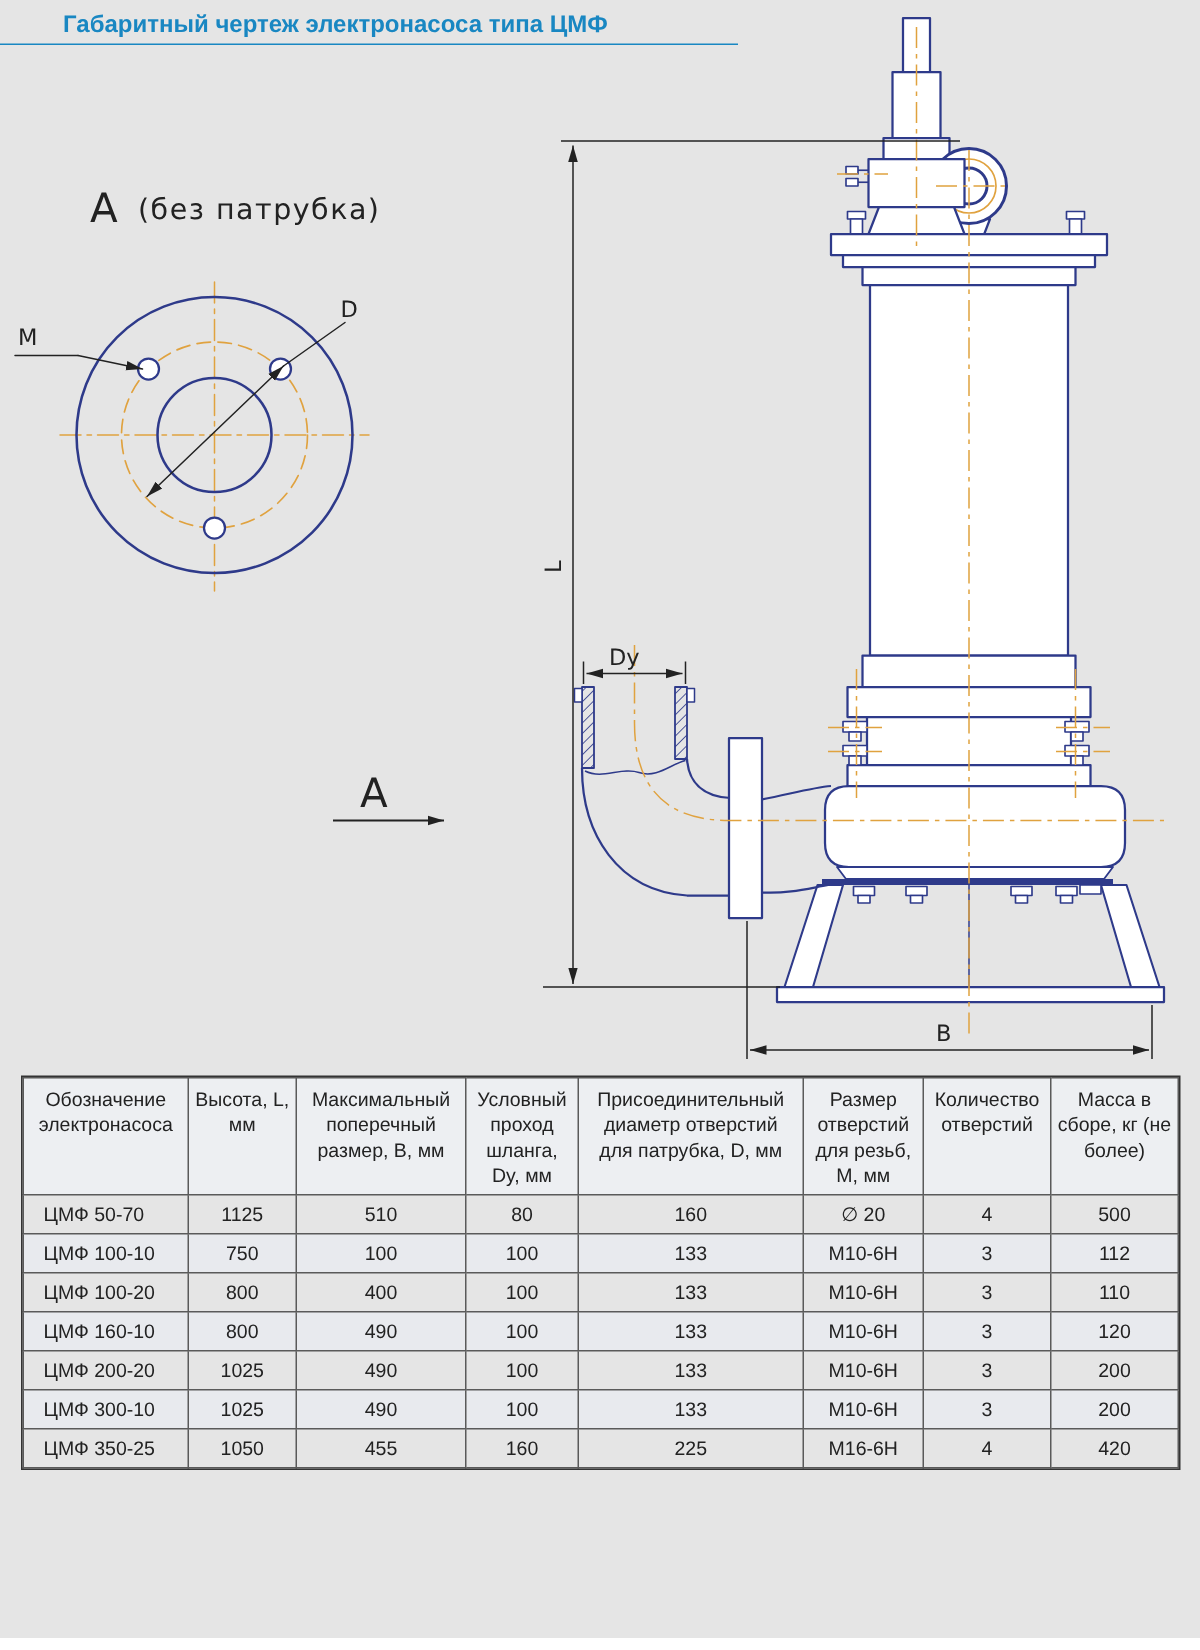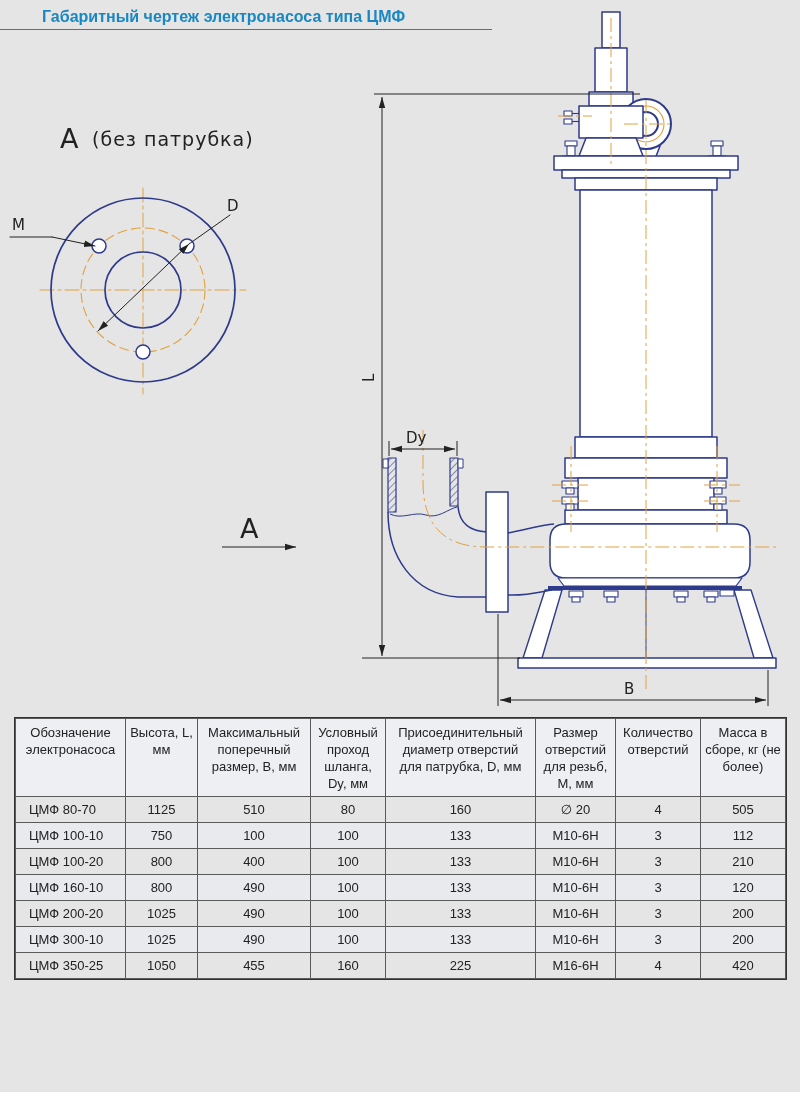--- a/index.html
+++ b/index.html
@@ -212,48 +212,48 @@
           <th>Максимальный поперечный размер, В, мм</th>
           <th>Условный проход шланга, Dy, мм</th>
           <th>Присоединительный диаметр отверстий для патрубка, D, мм</th>
           <th>Размер отверстий для резьб, М, мм</th>
           <th>Количество отверстий</th>
           <th>Масса в сборе, кг (не более)</th>
         </tr>
       </thead>
     <tbody id="spec-body">
         <tr>
-          <td>ЦМФ 80-70</td>
+          <td>ЦМФ 50-70</td>
           <td>1125</td>
           <td>510</td>
           <td>80</td>
           <td>160</td>
           <td>∅ 20</td>
           <td>4</td>
-          <td>505</td>
+          <td>500</td>
         </tr>
         <tr>
           <td>ЦМФ 100-10</td>
           <td>750</td>
           <td>100</td>
           <td>100</td>
           <td>133</td>
           <td>М10-6Н</td>
           <td>3</td>
           <td>112</td>
         </tr>
         <tr>
           <td>ЦМФ 100-20</td>
           <td>800</td>
           <td>400</td>
           <td>100</td>
           <td>133</td>
           <td>М10-6Н</td>
           <td>3</td>
-          <td>210</td>
+          <td>110</td>
         </tr>
         <tr>
           <td>ЦМФ 160-10</td>
           <td>800</td>
           <td>490</td>
           <td>100</td>
           <td>133</td>
           <td>М10-6Н</td>
           <td>3</td>
           <td>120</td>

